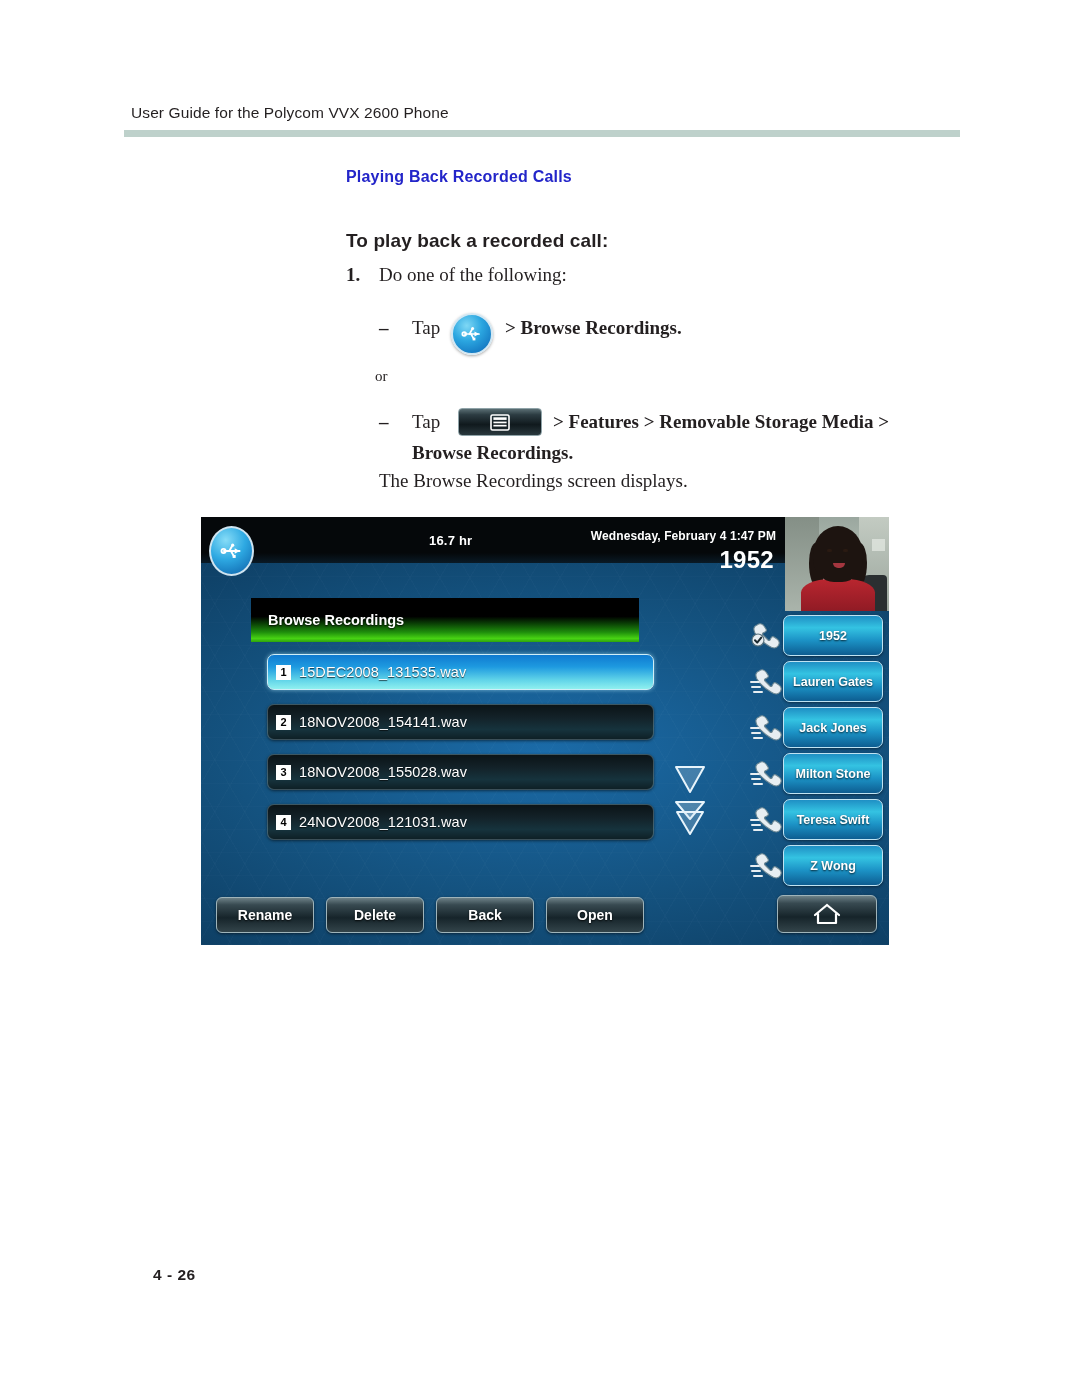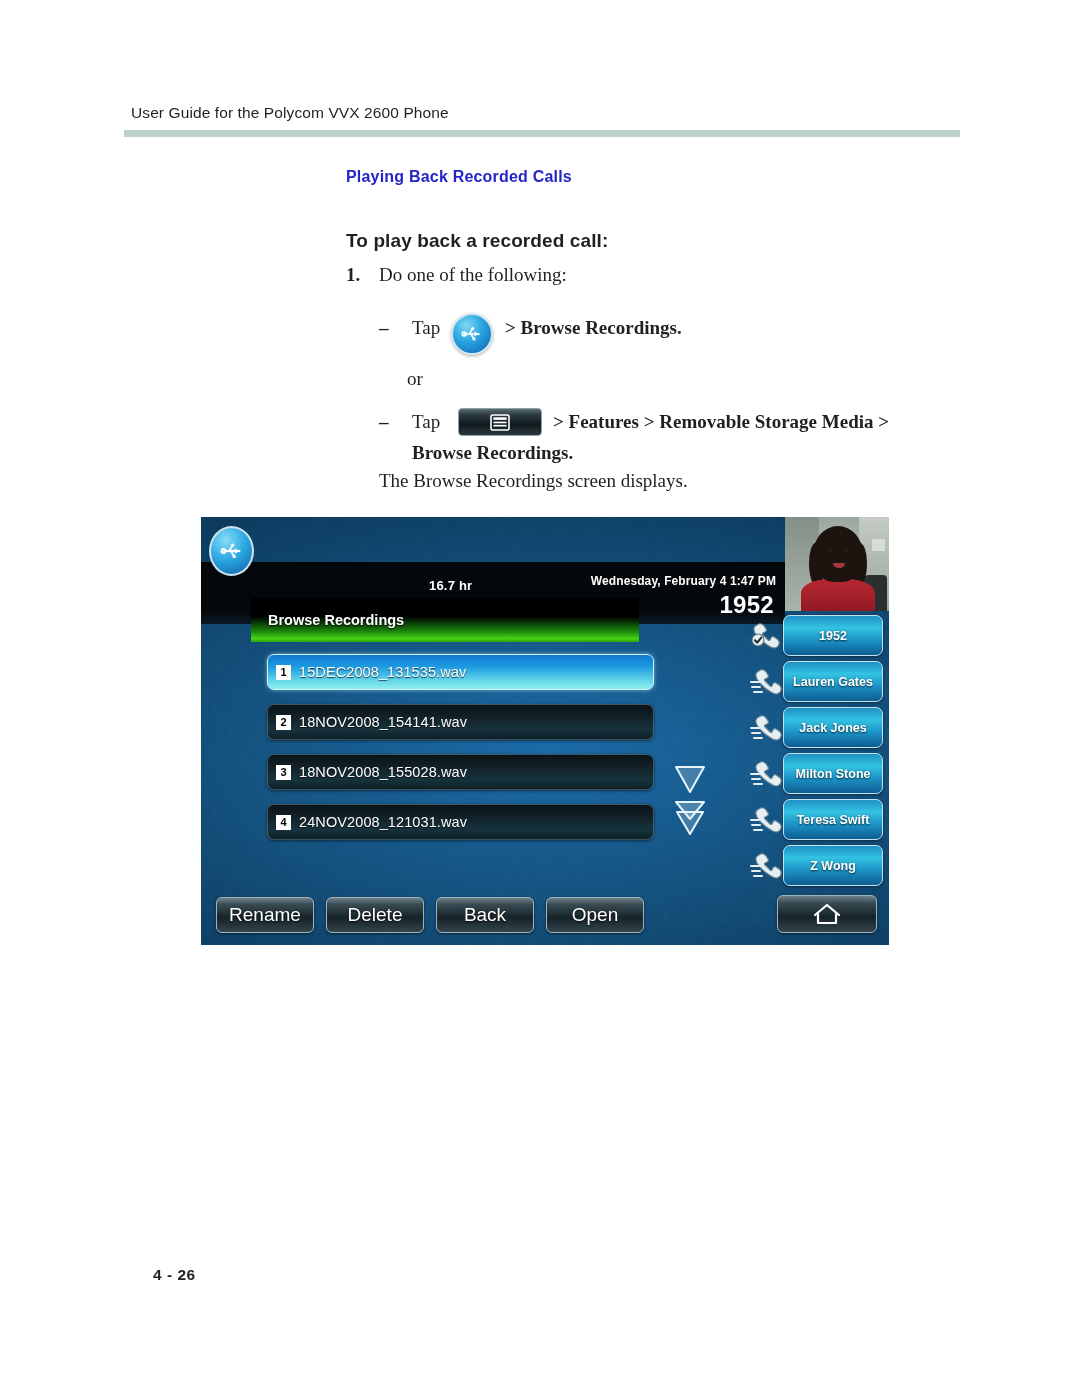--- a/index.html
+++ b/index.html
@@ -91,23 +91,22 @@
     position: absolute;
     font-size: 19px;
     font-weight: bold;
     color: #231f20;
     white-space: nowrap;
   }
   .or-text {
     position: absolute;
     left: 375px;
     top: 368px;
-    font-size: 19px;
-    color: #231f20;
-    margin-left: 32px;
+    font-size: 15px;
+    color: #231f20;
   }
   .result-text {
     position: absolute;
     left: 379px;
     top: 470px;
     font-size: 19px;
     color: #231f20;
     white-space: nowrap;
   }
 
@@ -165,23 +164,22 @@
       repeating-linear-gradient(-60deg, rgba(255,255,255,0.055) 0 1px, transparent 1px 26px),
       repeating-linear-gradient(0deg, rgba(255,255,255,0.04) 0 1px, transparent 1px 23px);
     pointer-events: none;
   }
 
   
   .statusbar {
     position: absolute;
     left: 0; top: 0;
     width: 584px;
-    height: 62px;
+    height: 46px;
     background: linear-gradient(to bottom, #05080a 0%, #05080a 78%, #0a1a26 100%);
-    margin-top: 45px;
   }
   .usb-badge {
     position: absolute;
     left: 8px;
     top: 9px;
     width: 45px;
     height: 50px;
     border-radius: 50%;
     background: radial-gradient(circle at 36% 26%, #86dcf7 0%, #2ea9e2 45%, #0a5ea8 100%);
     border: 2px solid #cfe4f0;
@@ -431,22 +429,22 @@
     border-radius: 6px;
     background: linear-gradient(to bottom, #6d8187 0%, #384a51 20%, #16242a 58%, #33444a 100%);
     border: 1px solid #9fb4ba;
     display: flex;
     align-items: center;
     justify-content: center;
     box-shadow: 0 1px 3px rgba(0,0,0,0.5);
   }
   .sk span {
     font-family: "Liberation Sans", sans-serif;
-    font-weight: normal;
-    font-size: 19px;
+    font-weight: bold;
+    font-size: 14px;
     color: #ffffff;
     text-shadow: 0 1px 2px rgba(0,0,0,0.85);
   }
   .sk-home {
     position: absolute;
     right: 12px;
     bottom: 12px;
     width: 100px;
     height: 38px;
     border-radius: 6px;

